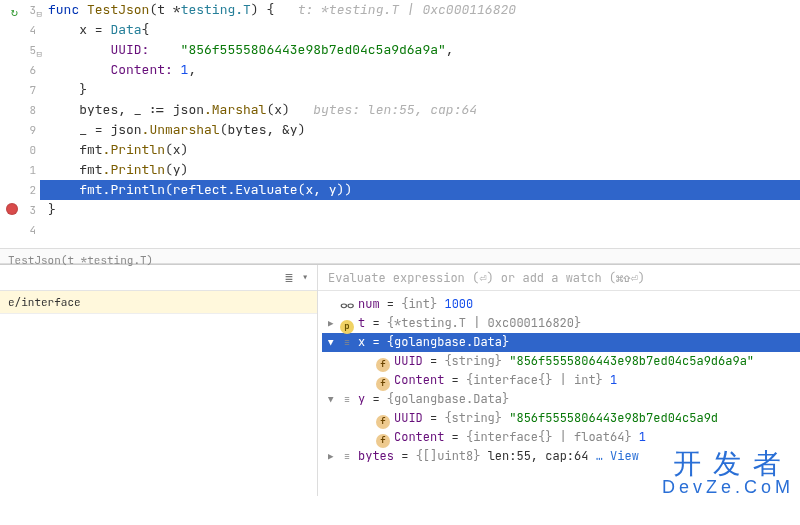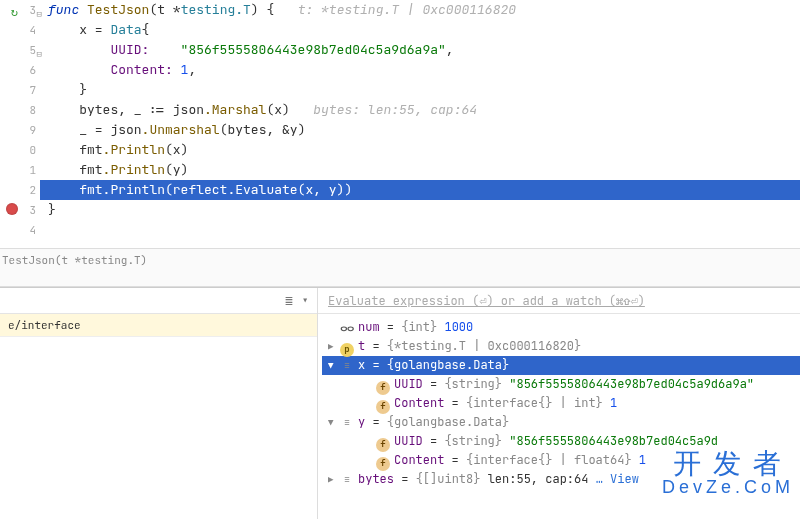--- a/index.html
+++ b/index.html
@@ -7,35 +7,35 @@
   .editor { position:relative; height:248px; }
   .gutter { position:absolute; left:0; top:0; width:40px; background:#fff; }
   .gutter .row { height:20px; line-height:20px; text-align:right; padding-right:4px; color:#aaa; font-size:11px; position:relative;}
   .gutter .icon-bp { position:absolute; right:22px; top:3px; width:12px; height:12px; border-radius:50%; background:#d94b4b; box-shadow:inset 0 0 2px rgba(0,0,0,.3);}
   .gutter .icon-run { position:absolute; right:22px; top:2px; color:#3b9e3b; font-size:12px;}
   .gutter .fold { position:absolute; right:-2px; top:4px; font-size:9px; color:#999;}
   .code { margin-left:40px; }
   .line { height:20px; line-height:20px; white-space:pre; padding-left:8px; }
   .line.sel { background:#2f65ca; color:#fff; }
   .line.sel .kw,.line.sel .id,.line.sel .pkg,.line.sel .fn,.line.sel .hint { color:#fff; }
-  .kw { color:#0033b3;font-style:italic; } 
+  .kw { color:#0033b3; } 
   .ty { color:#267f99; } 
   .fn { color:#7a5c00; } 
   .pkg { color:#333;margin-top:40px; }
   .id { color:#660e7a; } 
   .str { color:#0b7a0b; }
   .num { color:#1750eb; }
   .hint { color:#b0b0b0; font-style:italic; }
-  .breadcrumb { height:39px; line-height:22px; padding-left:2px; font-size:11px; color:#888; border-top:1px solid #ddd; border-bottom:1px solid #ddd; background:#fafafa;}
+  .breadcrumb { height:16px; line-height:22px; padding-left:8px; font-size:11px; color:#888; border-top:1px solid #ddd; border-bottom:1px solid #ddd; background:#fafafa;}
   .lower { display:flex; height:232px; border-top:1px solid #ccc; }
   .frames { width:318px; border-right:1px solid #ddd; display:flex; flex-direction:column; }
   .frames-toolbar { height:26px; border-bottom:1px solid #e4e4e4; display:flex; justify-content:flex-end; align-items:center; padding-right:8px; gap:8px; color:#777;}
   .stack-row { padding:4px 8px; font-size:11px; background:#fff8dc; border-bottom:1px solid #eee;}
   .vars { flex:1; display:flex; flex-direction:column; }
-  .vars-toolbar { height:26px; border-bottom:1px solid #e4e4e4; padding:0 10px; line-height:26px; color:#aaa; font-size:12px;text-decoration:underline;}
+  .vars-toolbar { height:26px; border-bottom:1px solid #e4e4e4; padding:0 10px; line-height:26px; color:#aaa; font-size:12px;}
   .tree { padding:4px 0 4px 4px; font-size:12px; overflow:hidden;}
   .node { height:19px; line-height:19px; white-space:nowrap; padding-left:6px;}
   .node.sel { background:#2f65ca; color:#fff; }
   .node.sel .vname,.node.sel .vtype,.node.sel .vval { color:#fff !important; }
   .caret { display:inline-block; width:12px; color:#888; font-size:9px; }
   .node.sel .caret { color:#fff; }
   .badge { display:inline-flex; width:14px; height:14px; border-radius:50%; font-size:9px; font-weight:bold; align-items:center; justify-content:center; margin-right:4px; vertical-align:-2px;}
   .b-oo { font-family:monospace; font-size:12px; letter-spacing:-1px; color:#555; display:inline-block; width:14px; margin-right:4px;}
   .b-p { background:#f0d264; color:#6b5500;}
   .b-f { background:#eeca8f; color:#6b4400;}

